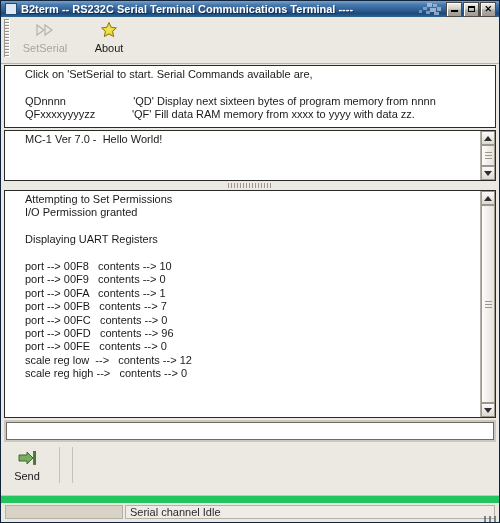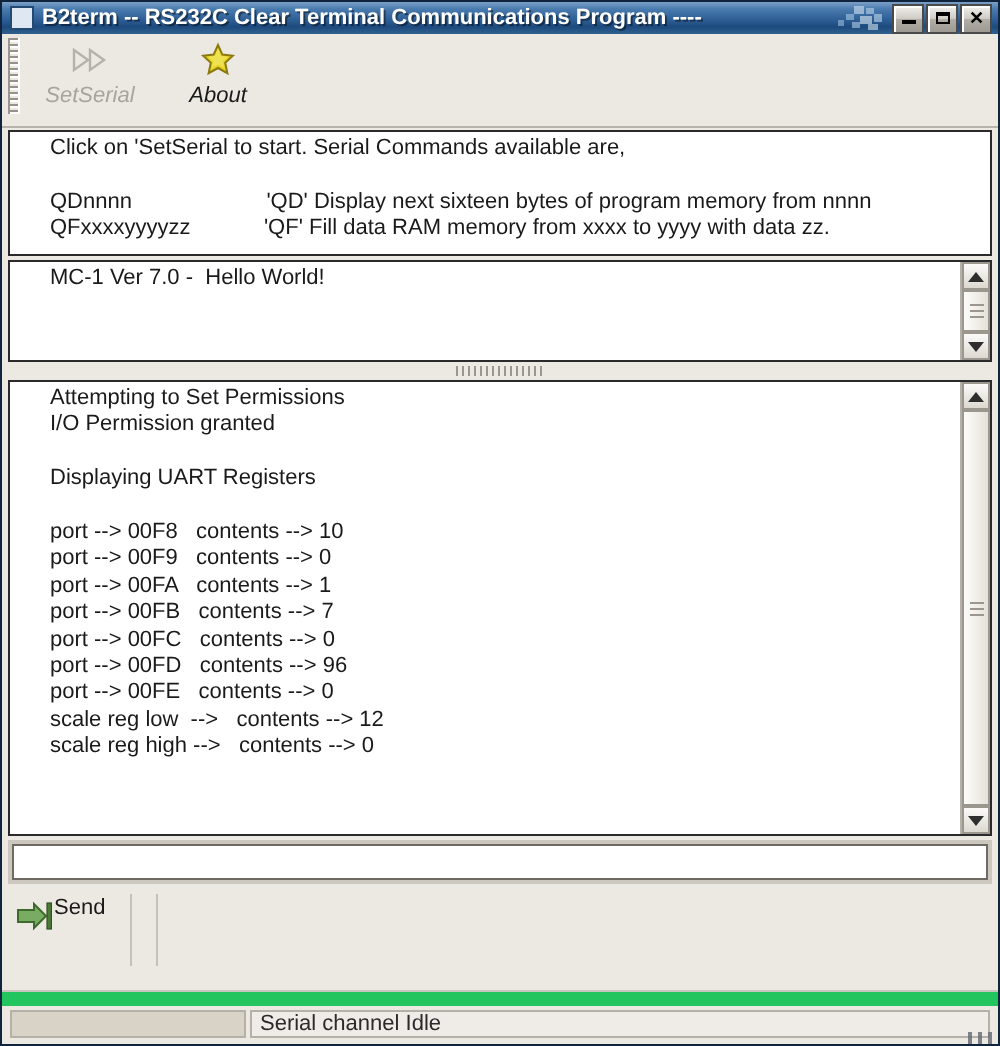--- a/index.html
+++ b/index.html
@@ -101,21 +101,20 @@
     background-position: 0 0, 0 1px;
     border-left: 1px solid #9a968f;
     border-right: 1px solid #ffffff;
     box-sizing: border-box;
   }
   .tb-item {
     width: 64px;
     display: flex; flex-direction: column; align-items: center;
     padding-top: 1px;
     cursor: default;
-    font-style: italic;
   }
   .tb-icon { height: 20px; display: flex; align-items: center; justify-content: center; }
   .tb-label { font-size: 11px; margin-top: 2px; color: #1a1a1a; }
   .tb-item.disabled .tb-label { color: #a8a49c; }
 
   
   .content {
     flex: 1 1 auto;
     display: flex;
     flex-direction: column;
@@ -214,21 +213,21 @@
   .btnbar {
     flex: 0 0 48px;
     display: flex;
     align-items: flex-start;
     padding-top: 5px;
     background: #ece9e3;
     border-bottom: 1px solid #c9c5bd;
   }
   .bb-item {
     min-width: 40px;
-    display: flex; flex-direction: row; 
+    display: flex; flex-direction: column; align-items: center;
     padding: 0 6px;
     cursor: default;
   }
   .bb-icon { height: 22px; display: flex; align-items: center; justify-content: center; }
   .bb-label { font-size: 11px; margin-top: 1px; }
   .bb-sep {
     width: 1px; height: 36px;
     background: #c6c2ba;
     margin: 0 6px;
     align-self: flex-start;
@@ -271,21 +270,21 @@
     opacity: .85;
   }
 </style>
 </head>
 <body>
 
 <div class="window">
 
   <div class="titlebar">
     <div class="title-icon"></div>
-    <div class="title-text">B2term -- RS232C Clear Terminal Communications Program ----</div>
+    <div class="title-text">B2term -- RS232C Serial Terminal Communications Terminal ----</div>
     <div class="title-filler"></div>
     <svg class="title-deco" viewBox="0 0 46 14">
       <rect x="30" y="1" width="5" height="4" fill="#cfe0f0"></rect>
       <rect x="36" y="2" width="4" height="3" fill="#b9d2ea"></rect>
       <rect x="26" y="5" width="4" height="3" fill="#a8c6e2"></rect>
       <rect x="33" y="6" width="6" height="4" fill="#dfeaf6"></rect>
       <rect x="40" y="5" width="4" height="4" fill="#c3d8ed"></rect>
       <rect x="22" y="8" width="3" height="3" fill="#9dbcdc"></rect>
       <rect x="29" y="9" width="4" height="3" fill="#b4cde8"></rect>
       <rect x="37" y="10" width="5" height="3" fill="#cfe0f0"></rect>

